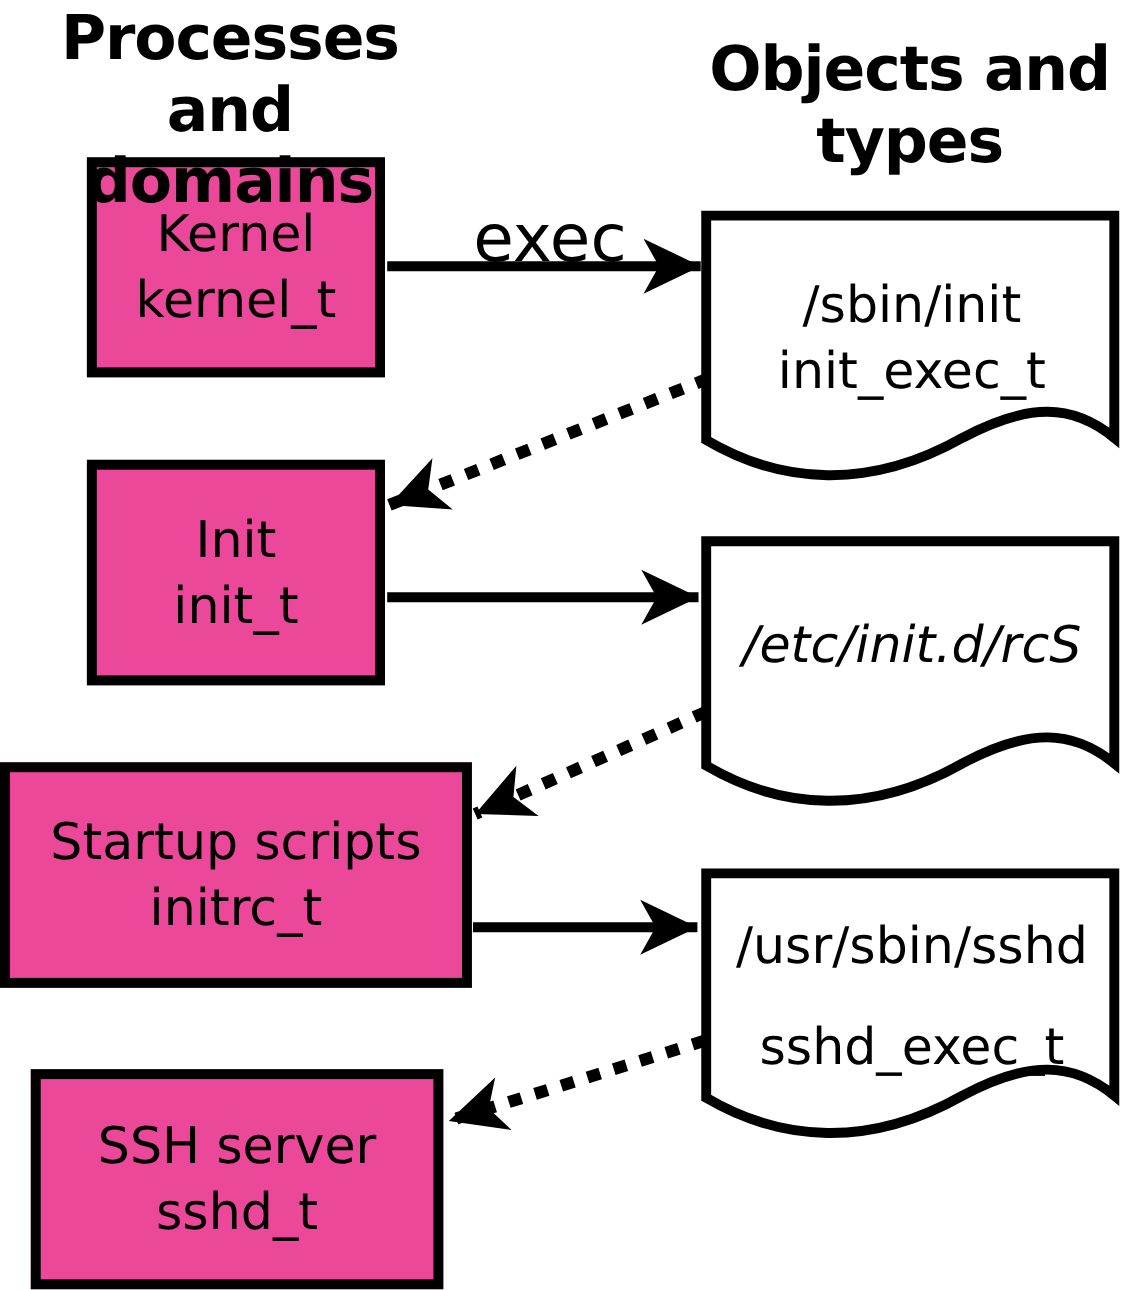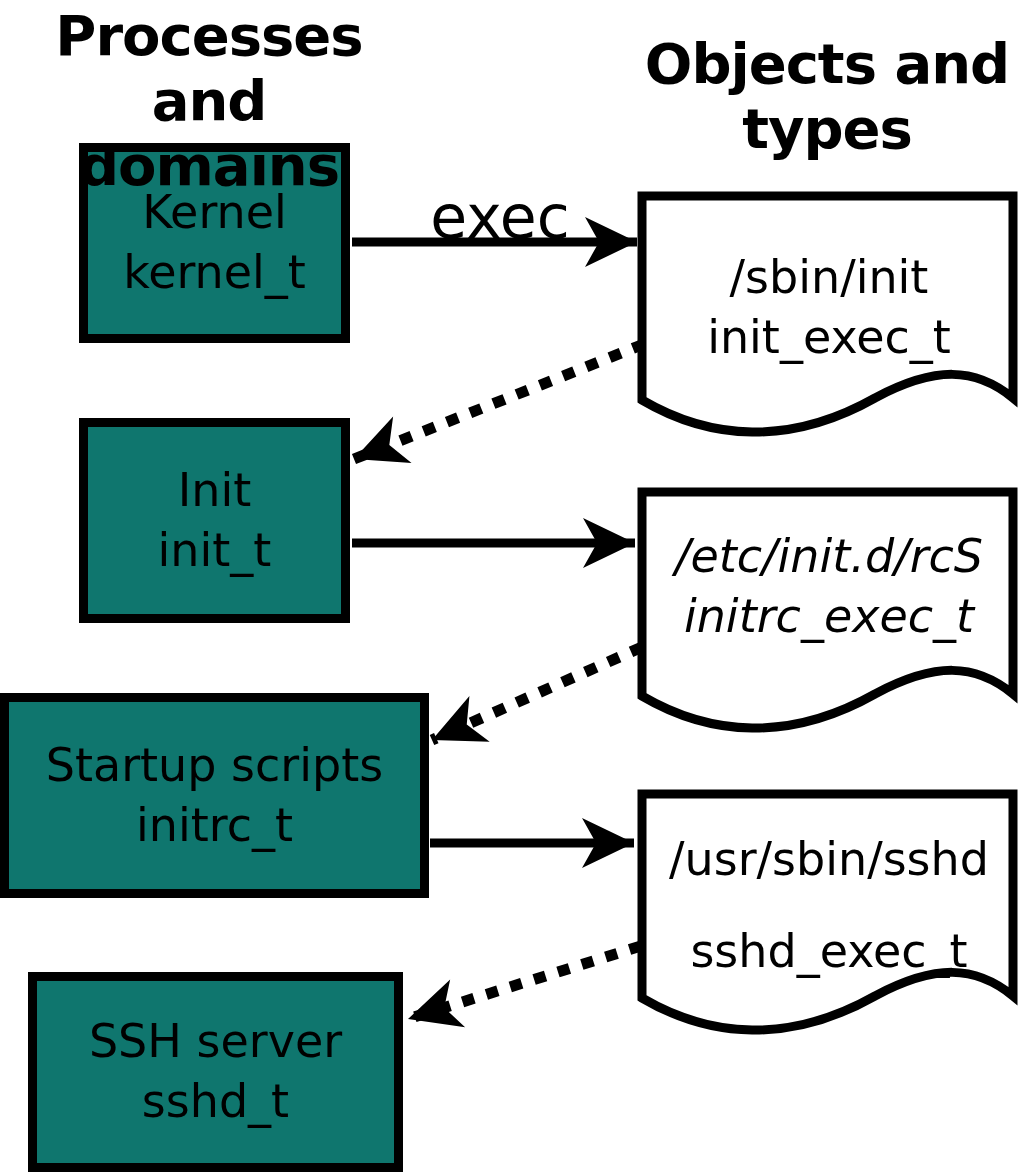--- a/index.html
+++ b/index.html
@@ -28,21 +28,21 @@
     text-align: center;
     font-weight: bold;
     font-size: 56px;
     line-height: 1.16;
     letter-spacing: -1px;
   }
   .hdr span { display: block; }
   .pbox {
     position: absolute;
     z-index: 2;
-    background: #0f766e;
+    background: #ec4899;
     border: 9px solid #000000;
     box-sizing: border-box;
     display: flex;
     flex-direction: column;
     align-items: center;
     justify-content: center;
     text-align: center;
     font-size: 46px;
     line-height: 1.3;
   }
@@ -118,21 +118,20 @@
     <span>SSH server</span>
     <span>sshd_t</span>
   </div>
 
   <div class="doclabel" style="left:640px; top:192px; width:378px; height:200px;">
     <span>/sbin/init</span>
     <span>init_exec_t</span>
   </div>
   <div class="doclabel" style="left:640px; top:471px; width:378px; height:200px;font-style:italic;">
     <span>/etc/init.d/rcS</span>
-    <span>initrc_exec_t</span>
   </div>
   <div class="doclabel" style="left:640px; top:790px; width:378px; height:200px;gap:32px;">
     <span>/usr/sbin/sshd</span>
     <span>sshd_exec_t</span>
   </div>
 
   <div class="edgelabel" style="left:425px; top:182px; width:150px;">exec</div>
 
 </div>
 

